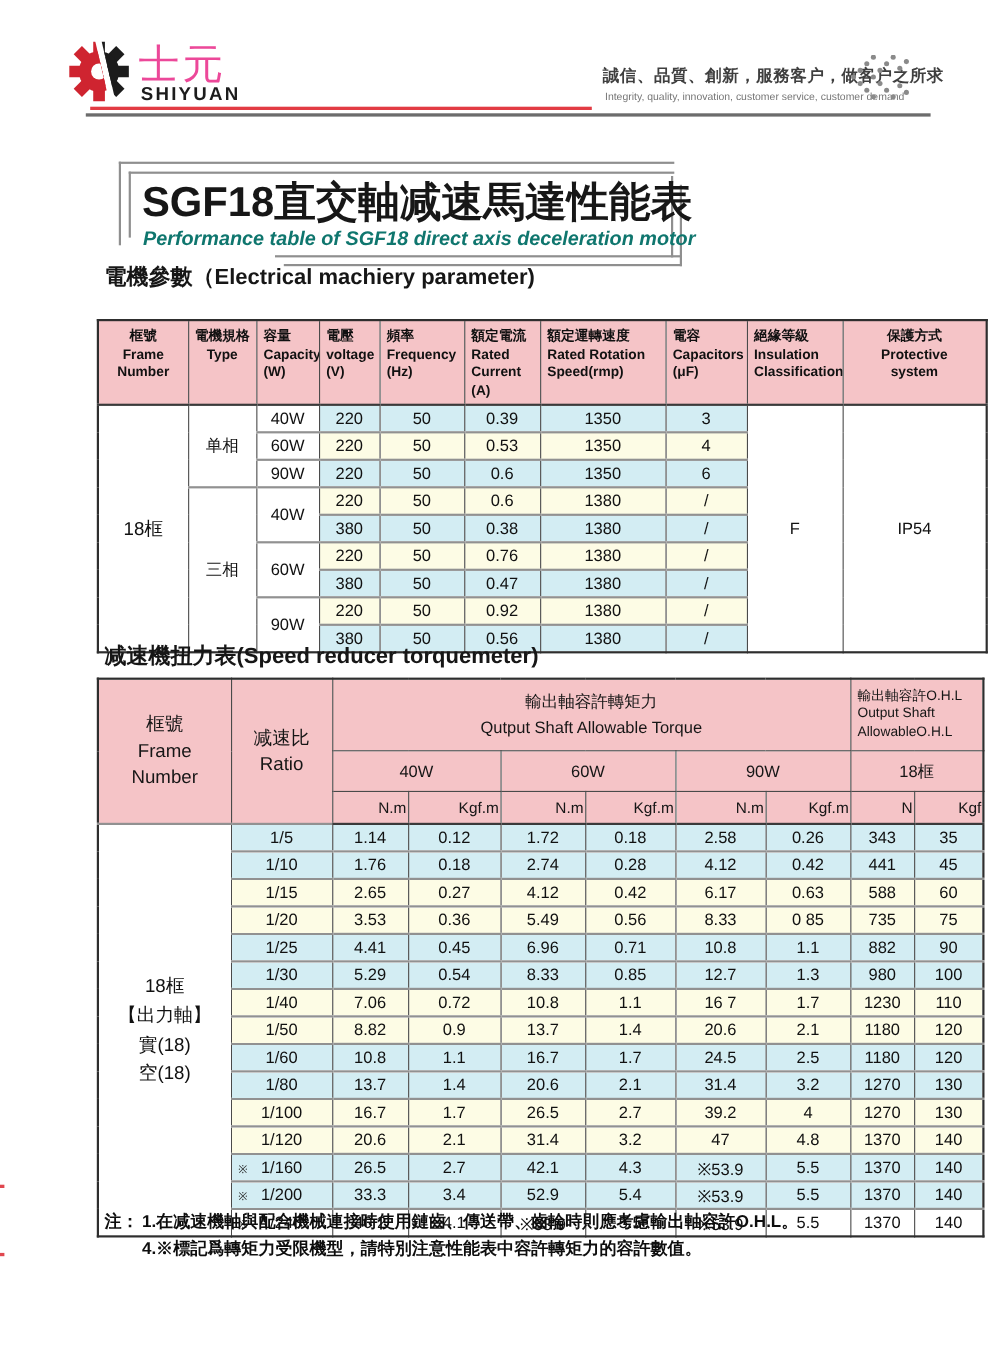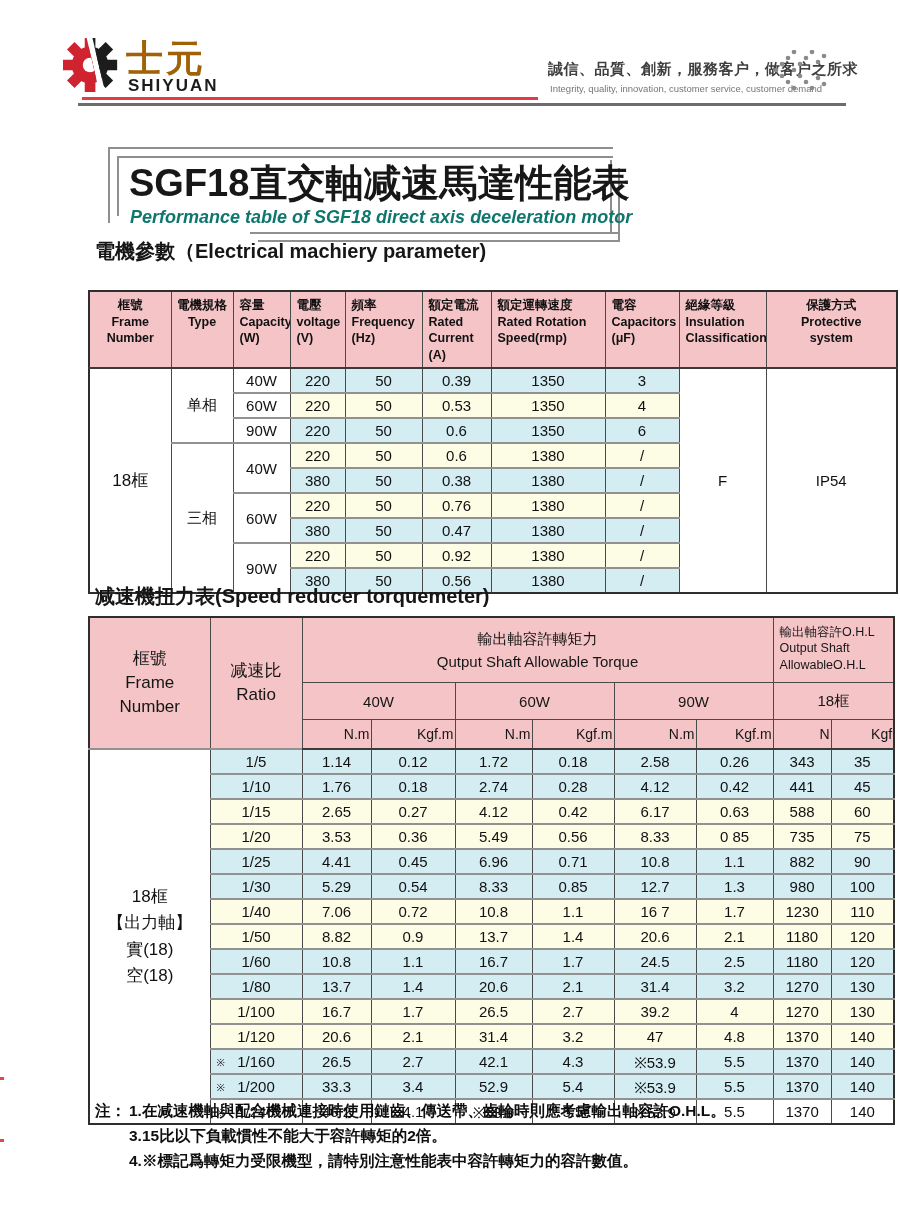--- a/index.html
+++ b/index.html
@@ -1,20 +1,20 @@
 <!DOCTYPE html>
 <html><head>
 <meta charset="utf-8">
 <style>
   html,body{margin:0;padding:0;}
   body{width:900px;height:1227px;background:#fff;font-family:"Liberation Sans",sans-serif;color:#111;position:relative;overflow:hidden;}
   .abs{position:absolute;}
 
   
-  .logo-cn{left:126px;top:34px;font-size:37px;font-weight:bold;letter-spacing:3px;color:#a16207;}
+  .logo-cn{left:126px;top:34px;font-size:37px;font-weight:normal;letter-spacing:3px;color:#ec4899;}
   .logo-en{left:128px;top:76px;font-size:17px;font-weight:bold;letter-spacing:2px;color:#1c1c1c;}
   .slogan-cn{left:548px;top:60px;font-size:15px;font-weight:600;color:#3f3f3f;letter-spacing:0.5px;}
   .slogan-en{left:550px;top:83px;font-size:9.5px;color:#767676;}
   .rule-red{left:82px;top:97px;width:456px;height:3px;background:#e23b43;}
   .rule-gray{left:78px;top:103px;width:768px;height:3px;background:#6c6c6c;}
   .chevrons{left:772px;top:50px;}
 
   
   .deco{background:#8f8f8f;}
   .tl-h1{left:108px;top:147px;width:505px;height:2px;}
@@ -495,21 +495,20 @@
 <div class="abs notes" id="notes">
     <div class="note-line">
       <span class="note-label">注：</span>
       <span>1.在减速機軸與配合機械連接時使用鏈齒、傳送帶、齒輪時則應考慮輸出軸容許O.H.L。</span>
     </div>
     <div class="note-line">
       <span class="note-label"></span>
     </div>
     <div class="note-line">
       <span class="note-label"></span>
-      <span>3.15比以下負載慣性不能大于容許轉矩的2倍。</span>
     </div>
     <div class="note-line">
       <span class="note-label"></span>
       <span>4.※標記爲轉矩力受限機型，請特別注意性能表中容許轉矩力的容許數值。</span>
     </div>
   </div>
 
 <div class="abs edge-mark em1"></div>
 <div class="abs edge-mark em2"></div>
 

